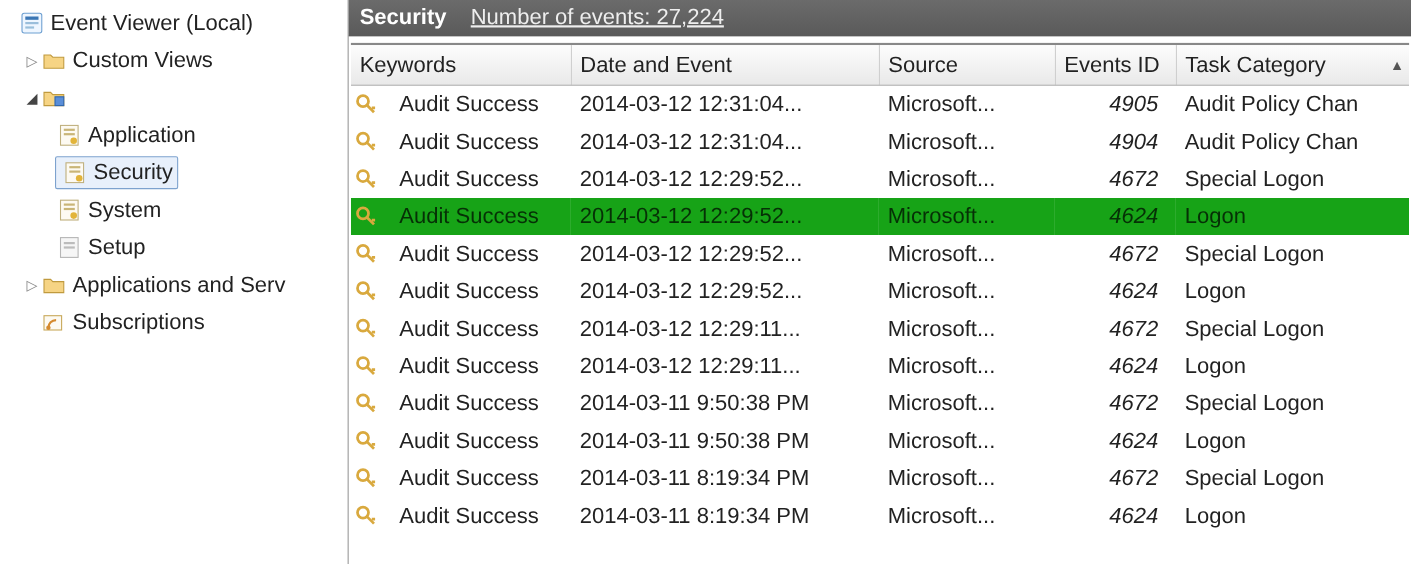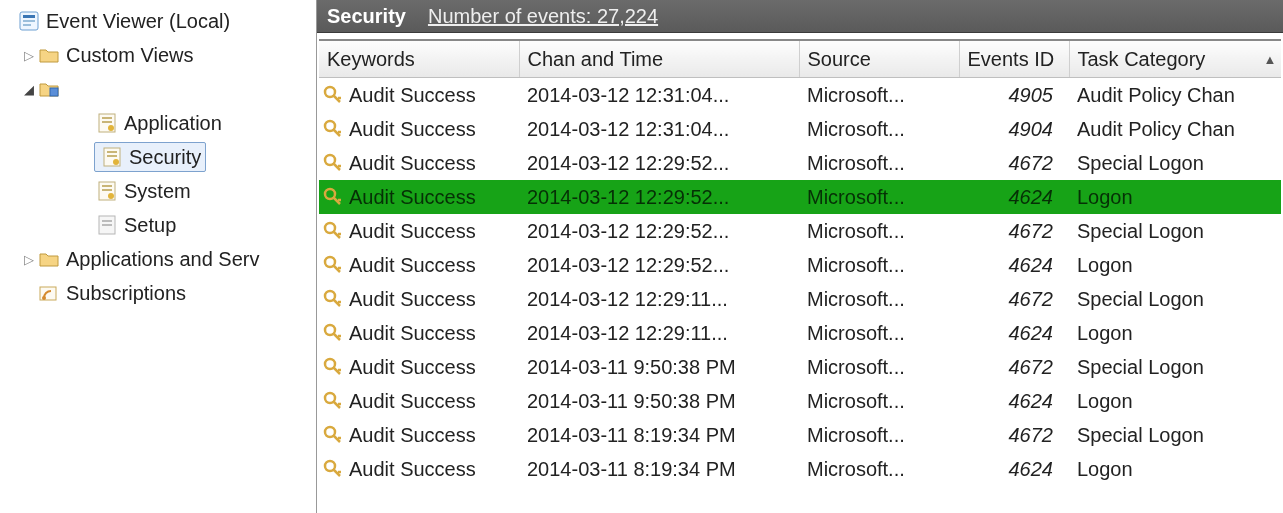--- a/index.html
+++ b/index.html
@@ -50,21 +50,21 @@
     align-items: center;
     justify-content: center;
     margin: 0 6px 0 2px;
   }
   .tree-row .tlabel {
     flex: 1;
     overflow: hidden;
     text-overflow: clip;
   }
   .tree-row.depth1 { padding-left: 22px; }
-  .tree-row.depth2 { padding-left: 36px; margin-left: 44px; }
+  .tree-row.depth2 { padding-left: 36px; }
   .tree-row.selected .tlabel-wrap {
     border: 1px solid #7da2ce;
     background: #e8f0fb;
     padding: 0 4px;
     border-radius: 2px;
   }
   .tlabel-wrap { display:inline-flex; align-items:center; height:28px; }
   
   svg { display:block; }
 
@@ -118,21 +118,21 @@
     padding: 0 8px;
     white-space: nowrap;
     overflow: hidden;
     text-overflow: ellipsis;
     vertical-align: middle;
   }
   .grid td.first { padding-left: 4px; }
   .key-cell {
     display:flex;
     align-items:center;
-    gap:6px;
+    gap:20px;
   }
   .grid td.eid { text-align: right; padding-right: 16px; font-style: italic; }
   .row-selected td {
     background: #17a317;
     color: #063006;
   }
   
   .scroll-up {
     position:absolute;
     top:2px; right:2px;
@@ -273,21 +273,21 @@
         <colgroup>
           <col style="width:200px">
           <col style="width:280px">
           <col style="width:160px">
           <col style="width:110px">
           <col>
         </colgroup>
         <thead>
           <tr>
             <th>Keywords</th>
-            <th>Chan and Time</th>
+            <th>Date and Event</th>
             <th>Source</th>
             <th>Events ID</th>
             <th>Task Category</th>
           </tr>
         </thead>
         <tbody id="rows">
             <tr>
               <td class="first">
                 <div class="key-cell">
                   <span class="keyicon">

